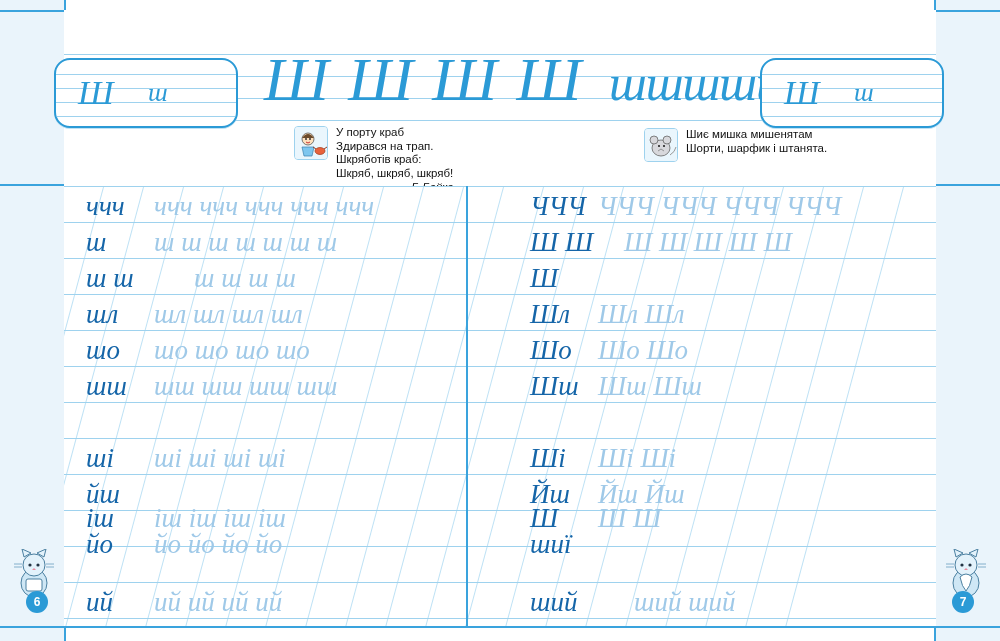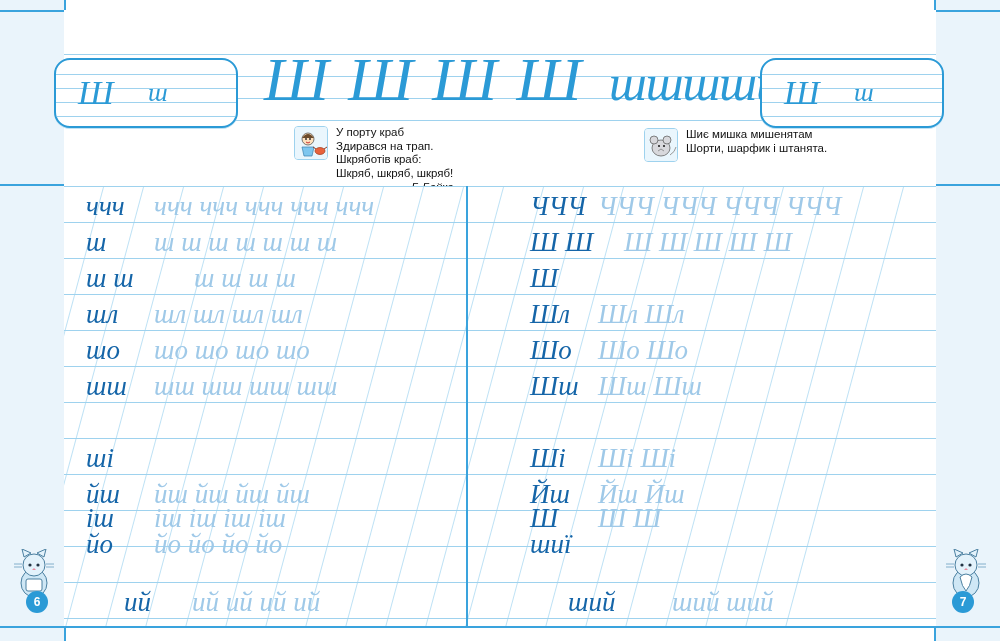--- a/index.html
+++ b/index.html
@@ -275,45 +275,45 @@
     <div class="row" style="top:180px;">
       <span class="solid col-l">шш</span>
       <span class="dotted col-l2">шш шш шш шш</span>
       <span class="solid col-r">Шш</span>
       <span class="dotted col-r2">Шш Шш</span>
     </div>
 
 
     <div class="row" style="top:252px;">
       <span class="solid col-l">ші</span>
+      <span class="dotted col-l2">ші ші ші ші</span>
       <span class="solid col-r">Ші</span>
       <span class="dotted col-r2">Ші Ші</span>
     </div>
 
     <div class="row" style="top:288px;">
       <span class="solid col-l">йш</span>
-      <span class="dotted col-l2">йш йш йш йш</span>
       <span class="solid col-r">Йш</span>
       <span class="dotted col-r2">Йш Йш</span>
     </div>
 
     <div class="row" style="top:312px;">
       <span class="solid col-l">іш</span>
       <span class="dotted col-l2">іш іш іш іш</span>
       <span class="solid col-r">Ш</span>
       <span class="dotted col-r2">Ш Ш</span>
     </div>
 
     <div class="row" style="top:338px;">
       <span class="solid col-l">йо</span>
       <span class="dotted col-l2">йо йо йо йо</span>
       <span class="solid col-r">шиї</span>
     </div>
 
-    <div class="row" style="top:396px;margin-left:38px;">
+    <div class="row" style="top:396px;">
       <span class="solid col-l">ий</span>
       <span class="dotted col-l2">ий ий ий ий</span>
       <span class="solid col-r">ший</span>
       <span class="dotted" style="left:570px;">ший ший</span>
     </div>
   </div>
 
   <div class="mascot mascot-l">
     <svg width="44" height="52" viewBox="0 0 44 52">
       <ellipse cx="22" cy="34" rx="13" ry="14" fill="#cfe7f5" stroke="#4a7fa0" stroke-width="1"></ellipse>

